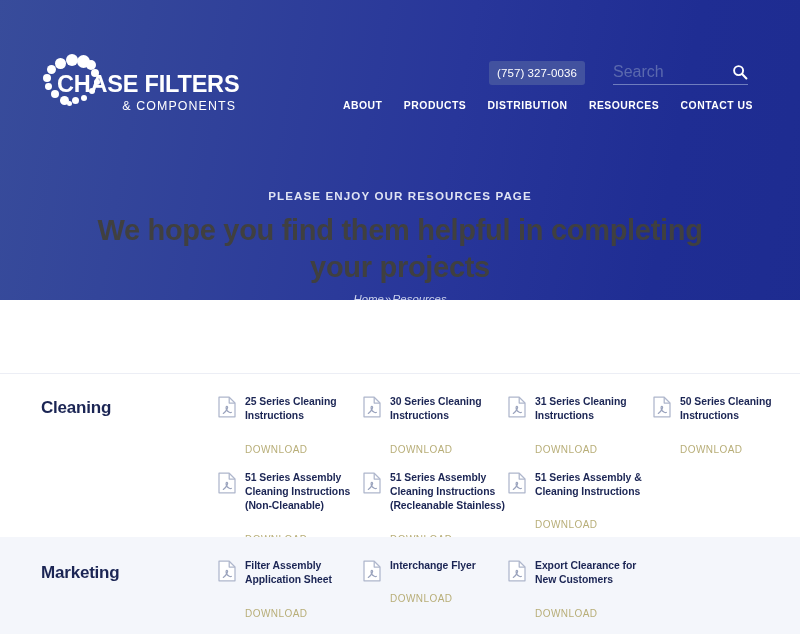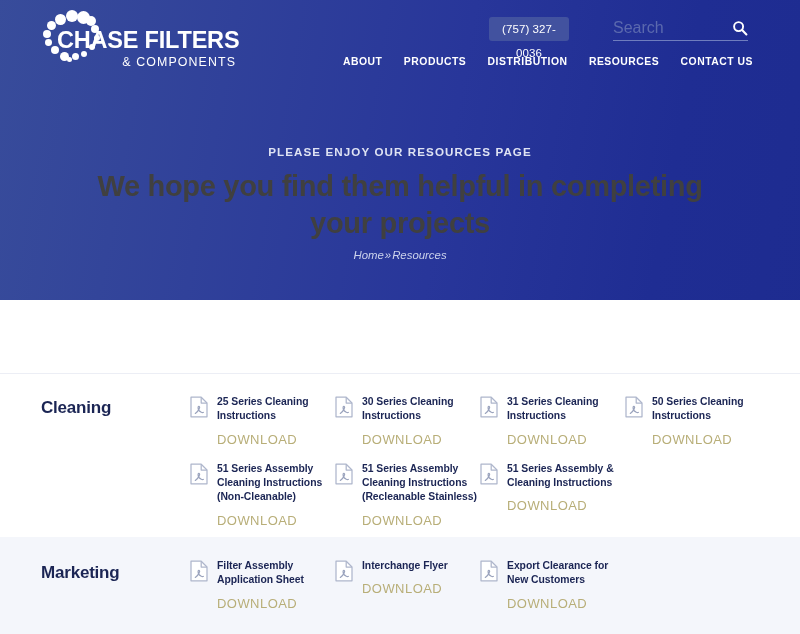--- a/index.html
+++ b/index.html
@@ -35,20 +35,21 @@
     left: -60px;
     width: 920px;
     height: 380px;
     background: linear-gradient(100deg, #3a4f9b 0%, #33459a 22%, #28369a 55%, #1f2d93 78%, #1d2b8f 100%);
     border-radius: 0 0 50% 50% / 0 0 14% 14%;
   }
 
   .hero-inner {
     position: absolute;
     inset: 0;
+    margin-top: 44px;
   }
 
   
   .logo {
     position: absolute;
     left: 36px;
     top: 8px;
     width: 200px;
     height: 62px;
   }
@@ -86,21 +87,21 @@
     margin-top: 3px;
     padding-right: 1px;
     white-space: nowrap;
   }
 
   
   .phone-btn {
     position: absolute;
     left: 489px;
     top: 17px;
-    width: 80px;
+    width: 96px;
     height: 24px;
     background: #42529f;
     border: none;
     border-radius: 3px;
     color: #ffffff;
     font-family: "Liberation Sans", sans-serif;
     font-size: 11.5px;
     letter-spacing: 0.1px;
     cursor: pointer;
     line-height: 24px;
@@ -203,20 +204,21 @@
     height: 1px;
     background: #eceef5;
   }
 
   .section {
     position: absolute;
     left: 0;
     width: 800px;
     display: flex;
     align-items: flex-start;
+    gap: 28px;
   }
   .section.alt { background: #f4f6fb; }
 
   .section-title {
     width: 190px;
     flex: 0 0 190px;
     padding-left: 41px;
     color: #1b2554;
     font-size: 17px;
     font-weight: bold;
@@ -246,23 +248,23 @@
   .item-body { flex: 1; min-width: 0; }
   .item-title {
     color: #1b2554;
     font-size: 10.4px;
     font-weight: bold;
     line-height: 1.38;
     letter-spacing: -0.05px;
   }
   .item-download {
     display: inline-block;
-    margin-top: 8px;
+    margin-top: 20px;
     color: #b8ae78;
-    font-size: 13px;
+    font-size: 10px;
     letter-spacing: 0.45px;
     text-decoration: none;
     cursor: pointer;
   }
 
   #section-cleaning  { top: 382px; height: 155px; }
   #section-marketing { top: 537px; height: 97px; }
   #section-cleaning .section-title  { padding-top: 16px; }
   #section-marketing .section-title { padding-top: 26px; }
   #section-cleaning .items  { padding-top: 13px; }

